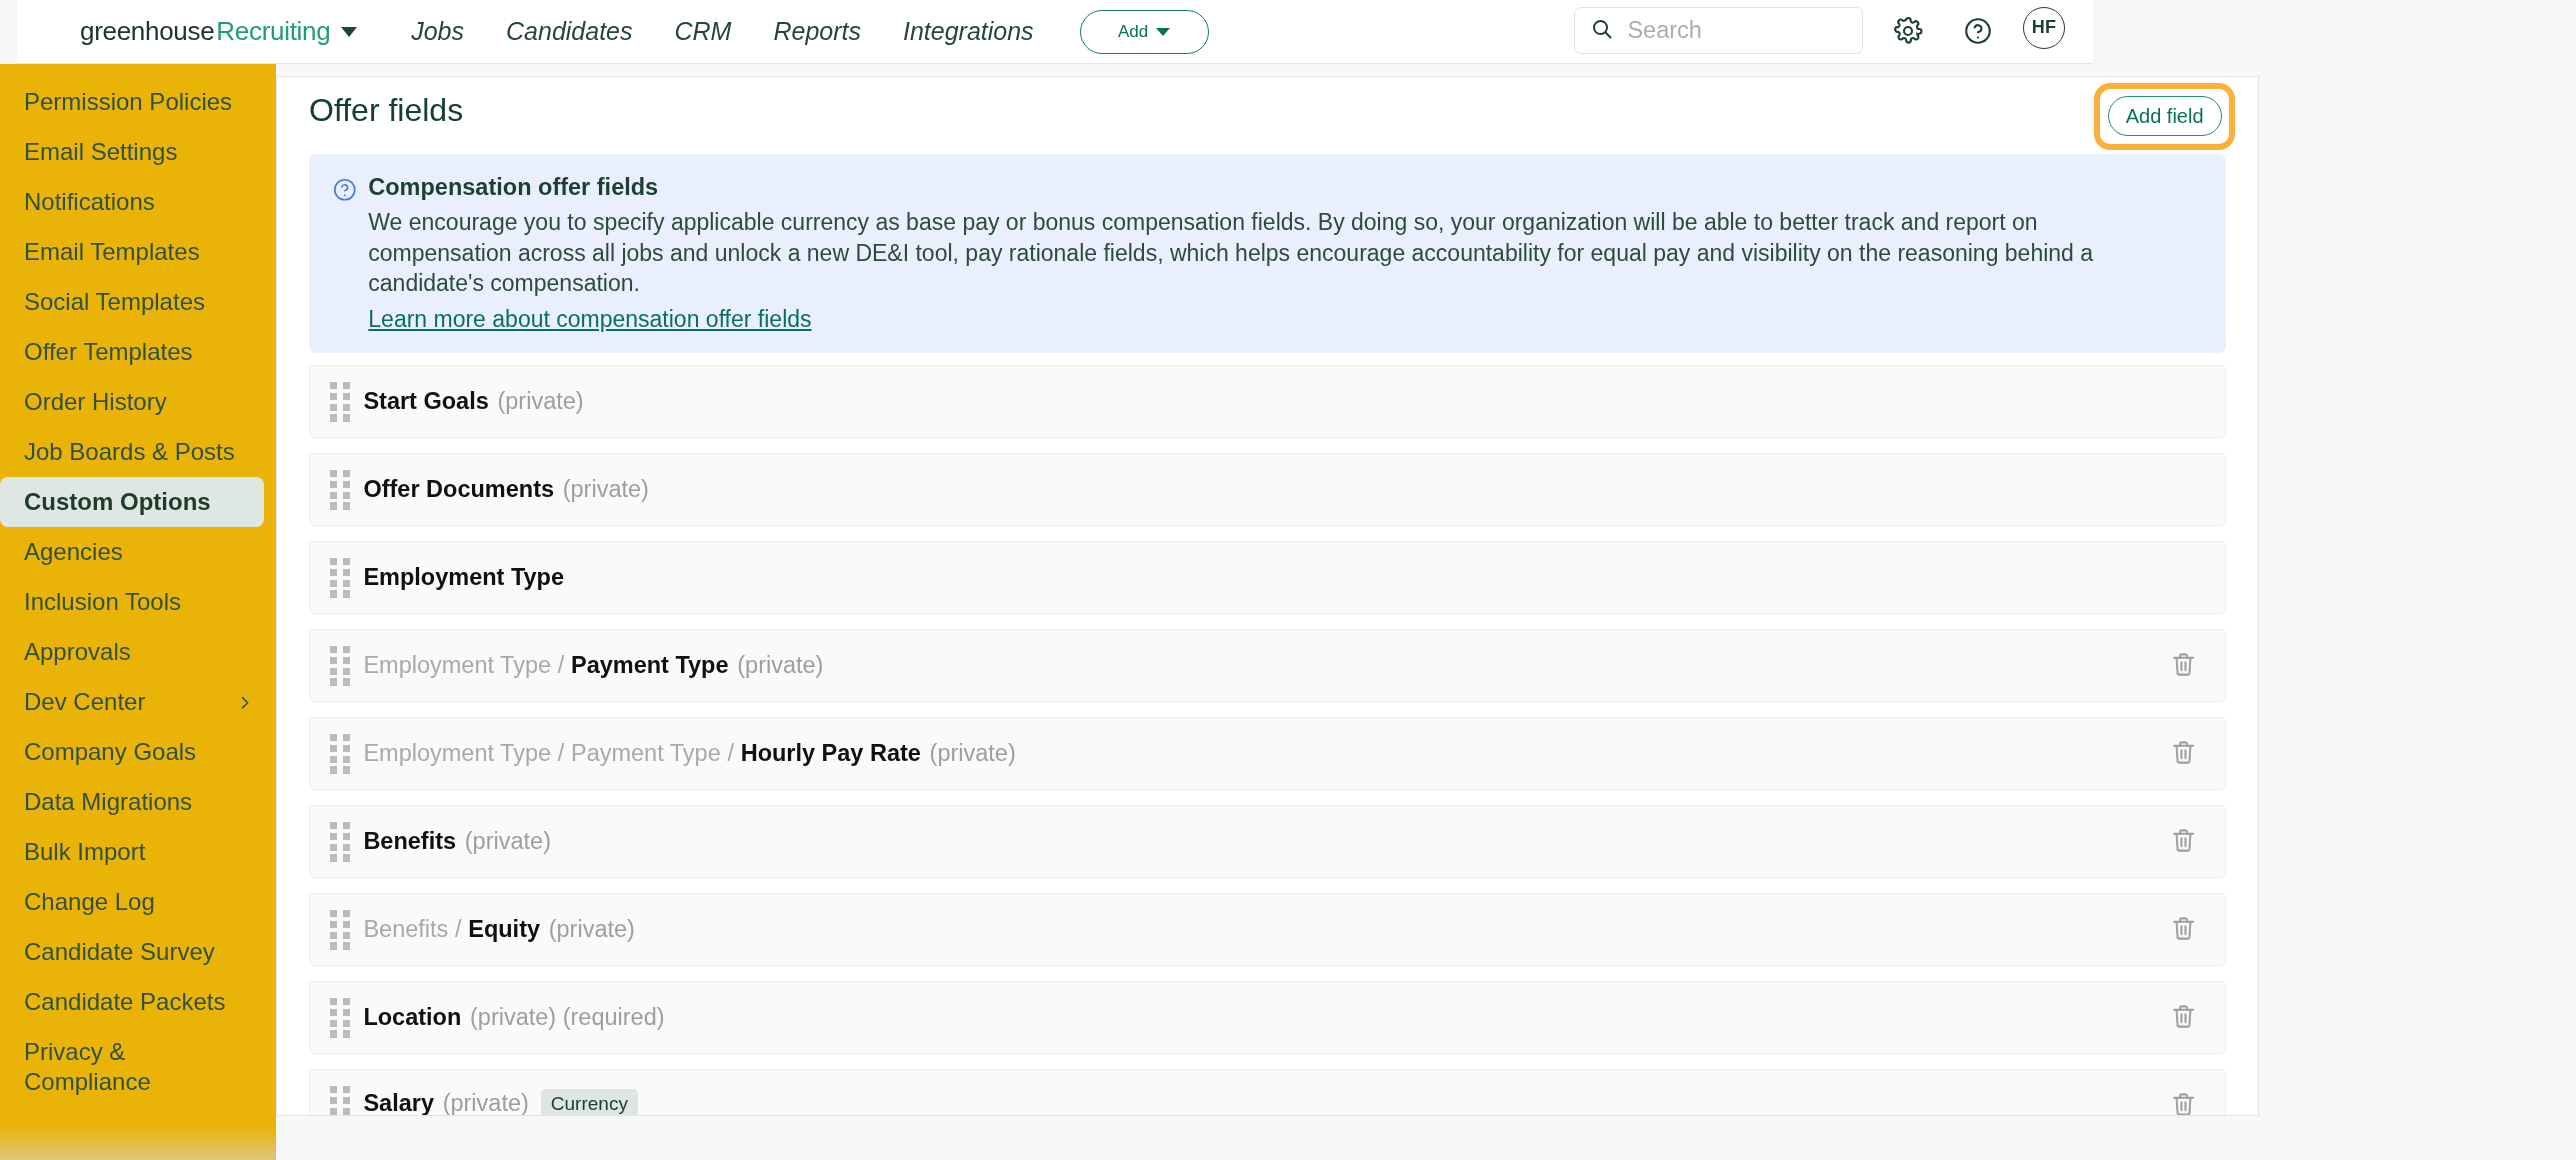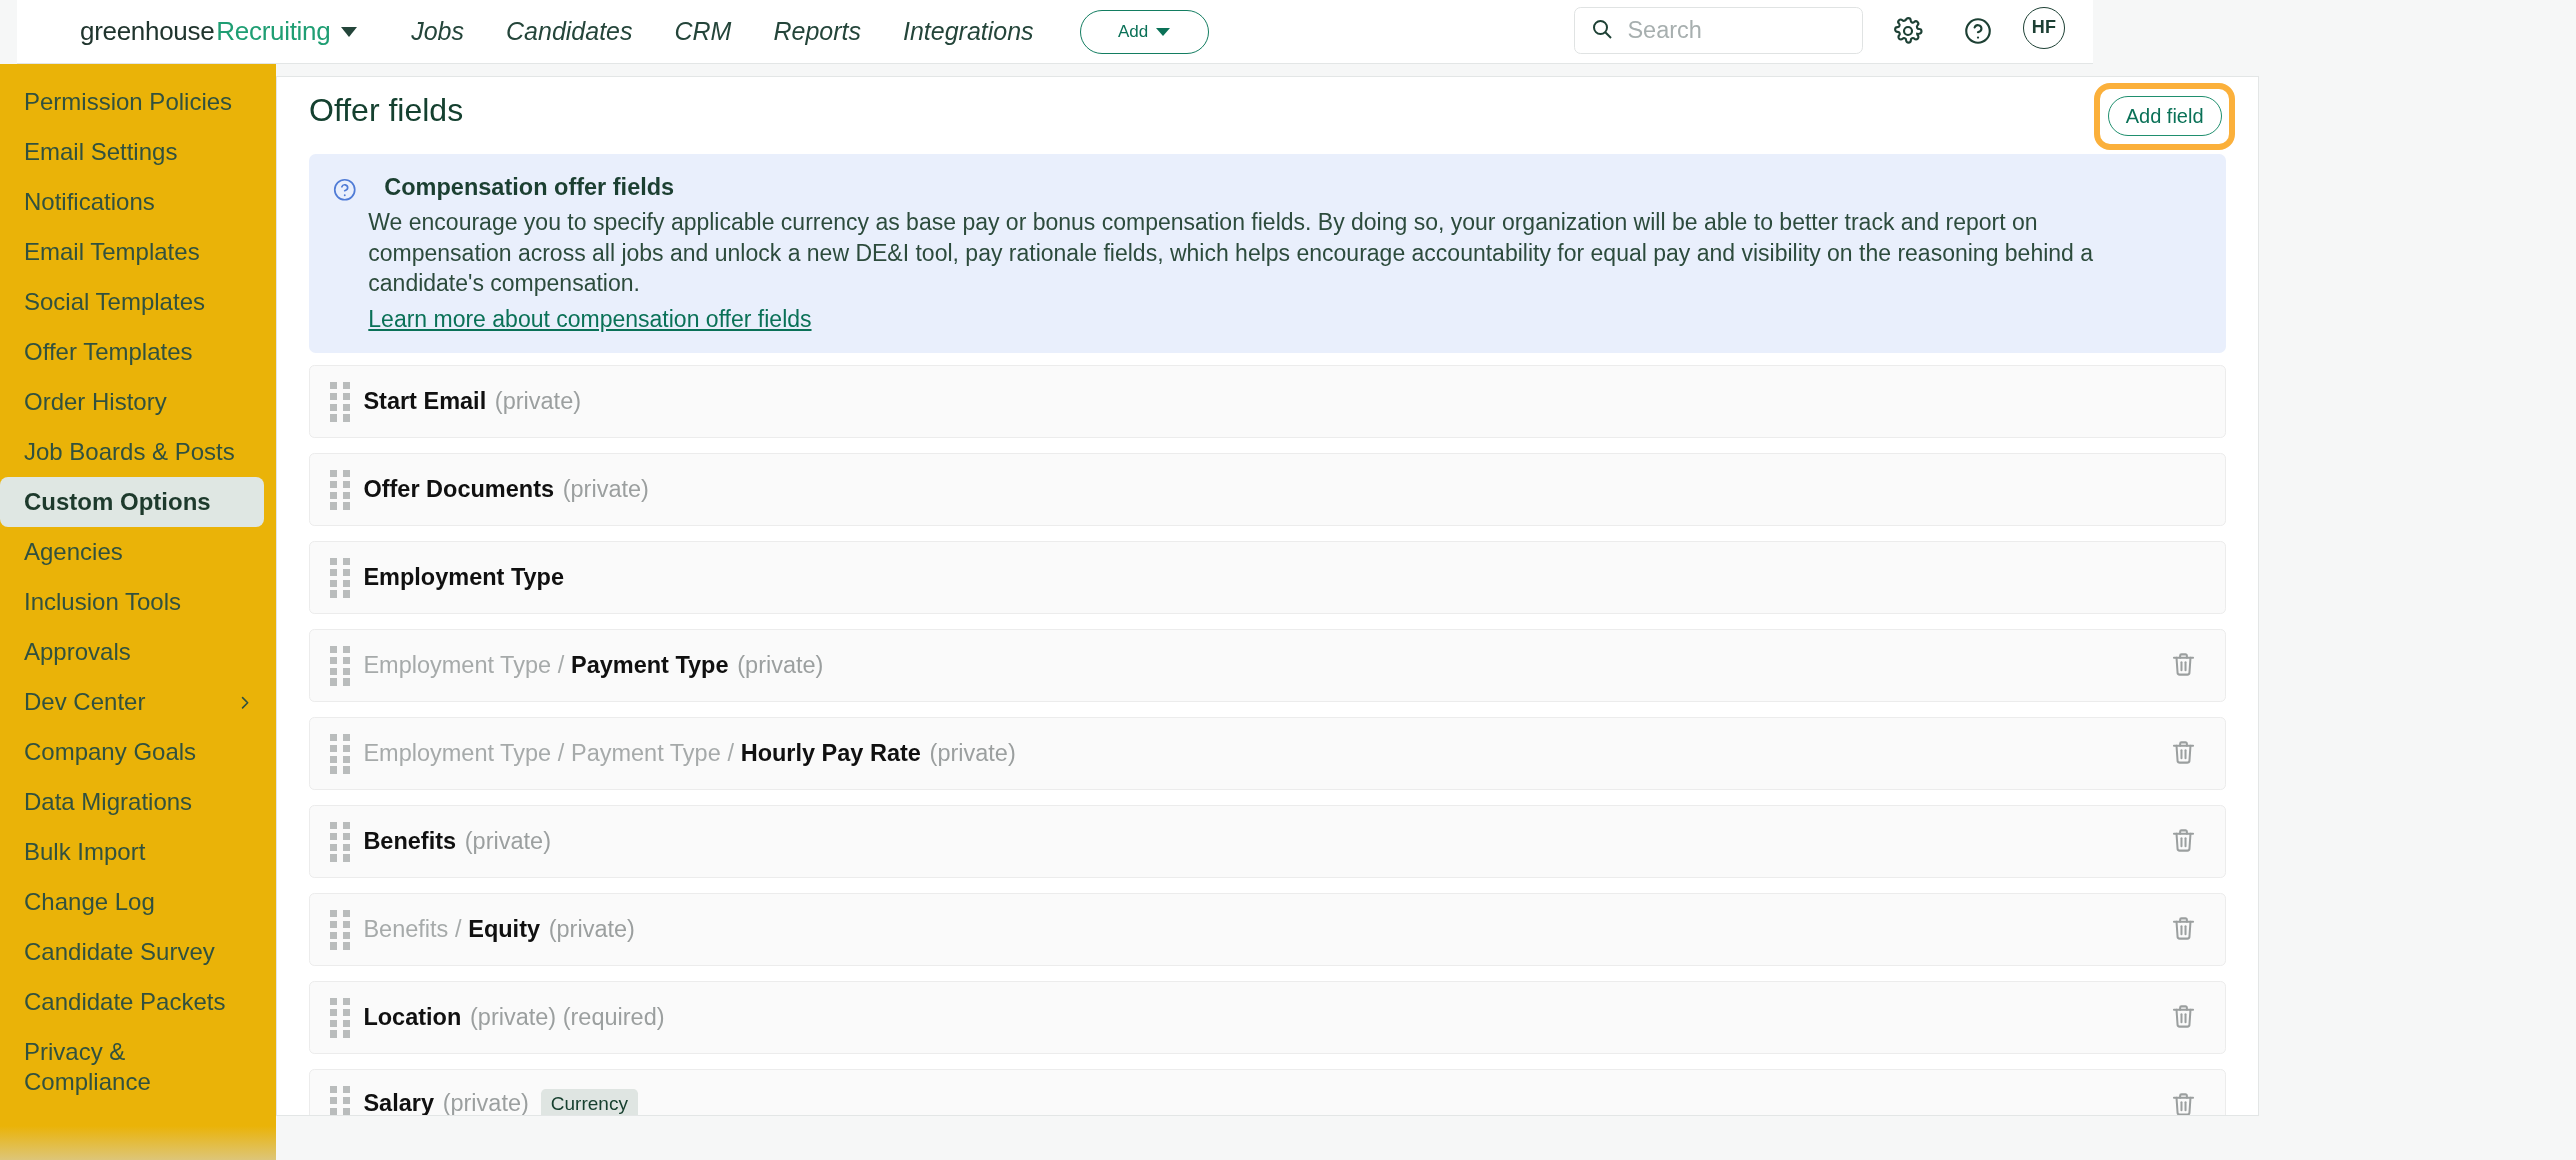--- a/index.html
+++ b/index.html
@@ -148,21 +148,20 @@
     background: #e9effc;
     border-radius: 6.7px;
     display: flex;
     padding: 19px 23px 20px 23px;
   }
   .banner-icon { flex: 0 0 auto; margin-top: 4px; margin-right: 10.8px; }
   .banner-body { padding-top: 0.7px; }
   .banner-title {
     font-size: 23.5px; font-weight: 700; color: #1b3f31;
     margin-bottom: 6.7px;
-    margin-left: 16px;
   }
   .banner-text {
     font-size: 23px; color: #2c4b3c; line-height: 1.32;
     max-width: 1775px;
   }
   .banner-link {
     display: inline-block; margin-top: 8px;
     font-size: 23px; color: #0a7157;
     text-decoration: underline; cursor: pointer;
   }
@@ -368,21 +367,21 @@
           <i></i>
           <i></i>
           <i></i>
           <i></i>
           <i></i>
           <i></i>
           <i></i>
           <i></i>
         </div>
       <div class="row-label">
-        <span>Start Email</span>
+        <span>Start Goals</span>
         <span class="meta">(private)</span>
       </div>
     </div>
 
     <div class="row">
       <div class="drag">
           <i></i>
           <i></i>
           <i></i>
           <i></i>

